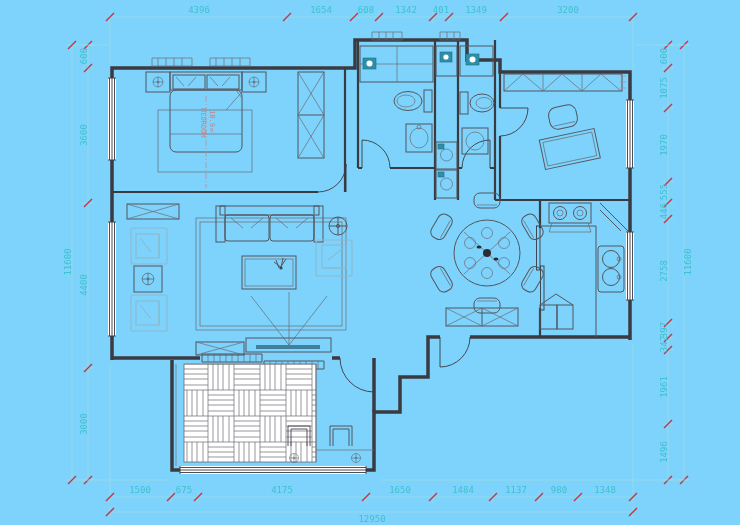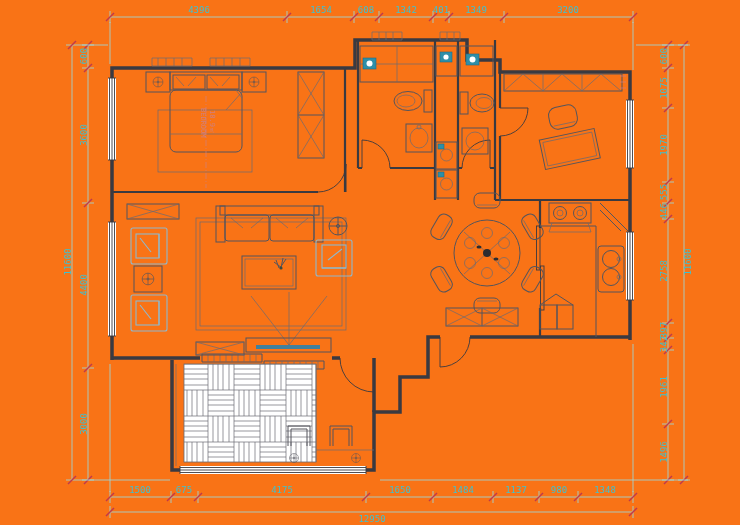--- a/index.html
+++ b/index.html
@@ -1,16 +1,16 @@
 <!DOCTYPE html>
 <html><head>
 <meta charset="utf-8">
 <style>
   html,body{margin:0;padding:0;background:#ffffff;}
-  .stage{position:relative;width:740px;height:525px;background:#f97316;overflow:hidden;
+  .stage{position:relative;width:740px;height:525px;background:#7dd3fc;overflow:hidden;
          font-family:"DejaVu Sans Mono",monospace;}
   svg{display:block;}
   .cl{stroke:#9adde3;stroke-width:.8;fill:none;}
   .rt{stroke:#c0394b;stroke-width:1.5;fill:none;}
   .dt{font-family:"DejaVu Sans Mono",monospace;font-size:9px;fill:#3fc1cf;}
   .we{stroke:#3a3a41;stroke-width:3.5;fill:none;}
   .wi{stroke:#3a3a41;stroke-width:2.2;fill:none;}
   .wn{stroke:#3a3a41;stroke-width:.9;fill:none;}
   .fu{stroke:#55555c;stroke-width:1;fill:none;}
   .fu2{stroke:#6a6a72;stroke-width:.7;fill:none;}

